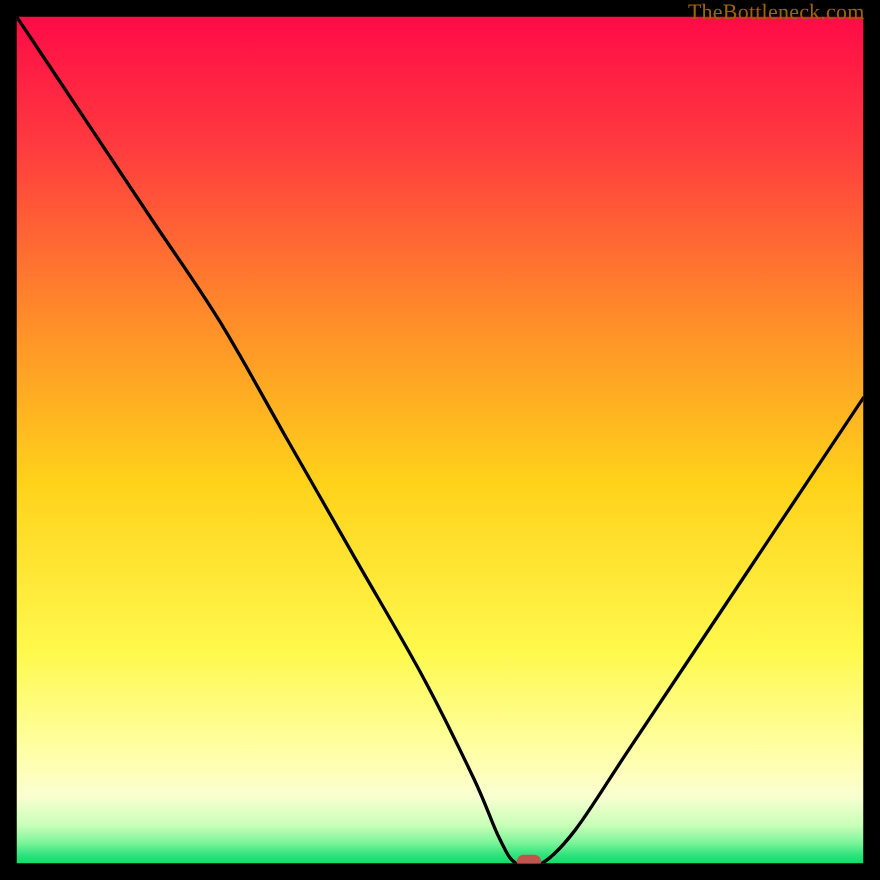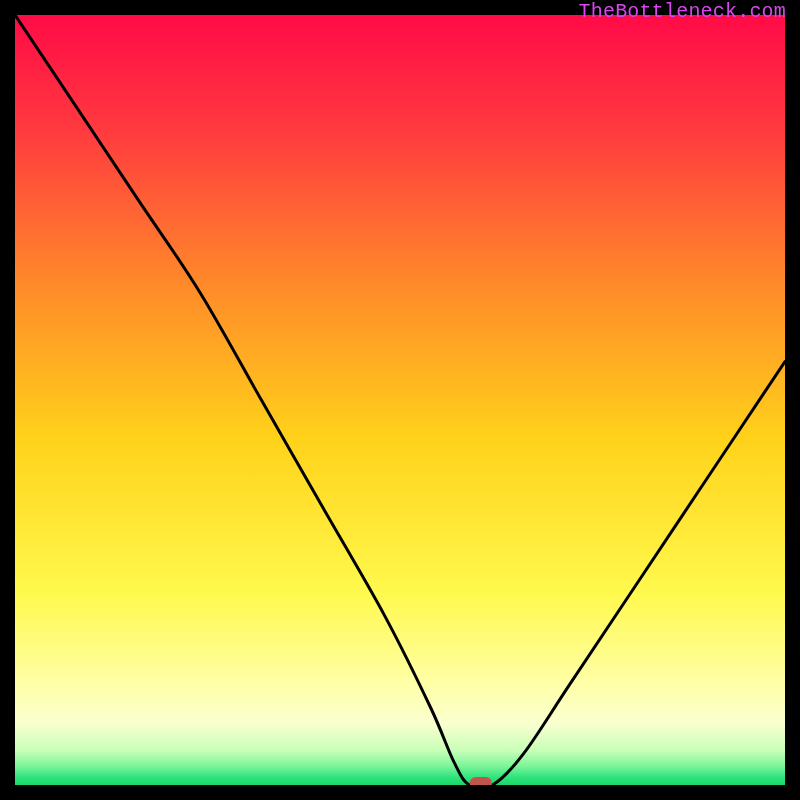--- a/index.html
+++ b/index.html
@@ -20,23 +20,23 @@
     position: absolute;
     left: 15px;
     top: 15px;
     width: 770px;
     height: 770px;
   }
   .watermark {
     position: absolute;
     top: 0px;
     right: 14px;
-    font-family: Liberation Mono, monospace;
+    font-family: Liberation Serif, serif;
     font-size: 20px;
-    color: #d946ef;
+    color: #a16207;
     letter-spacing: 0.2px;
   }
   svg {
     display: block;
   }
 </style>
 </head>
 <body>
 
 <div class="frame">

